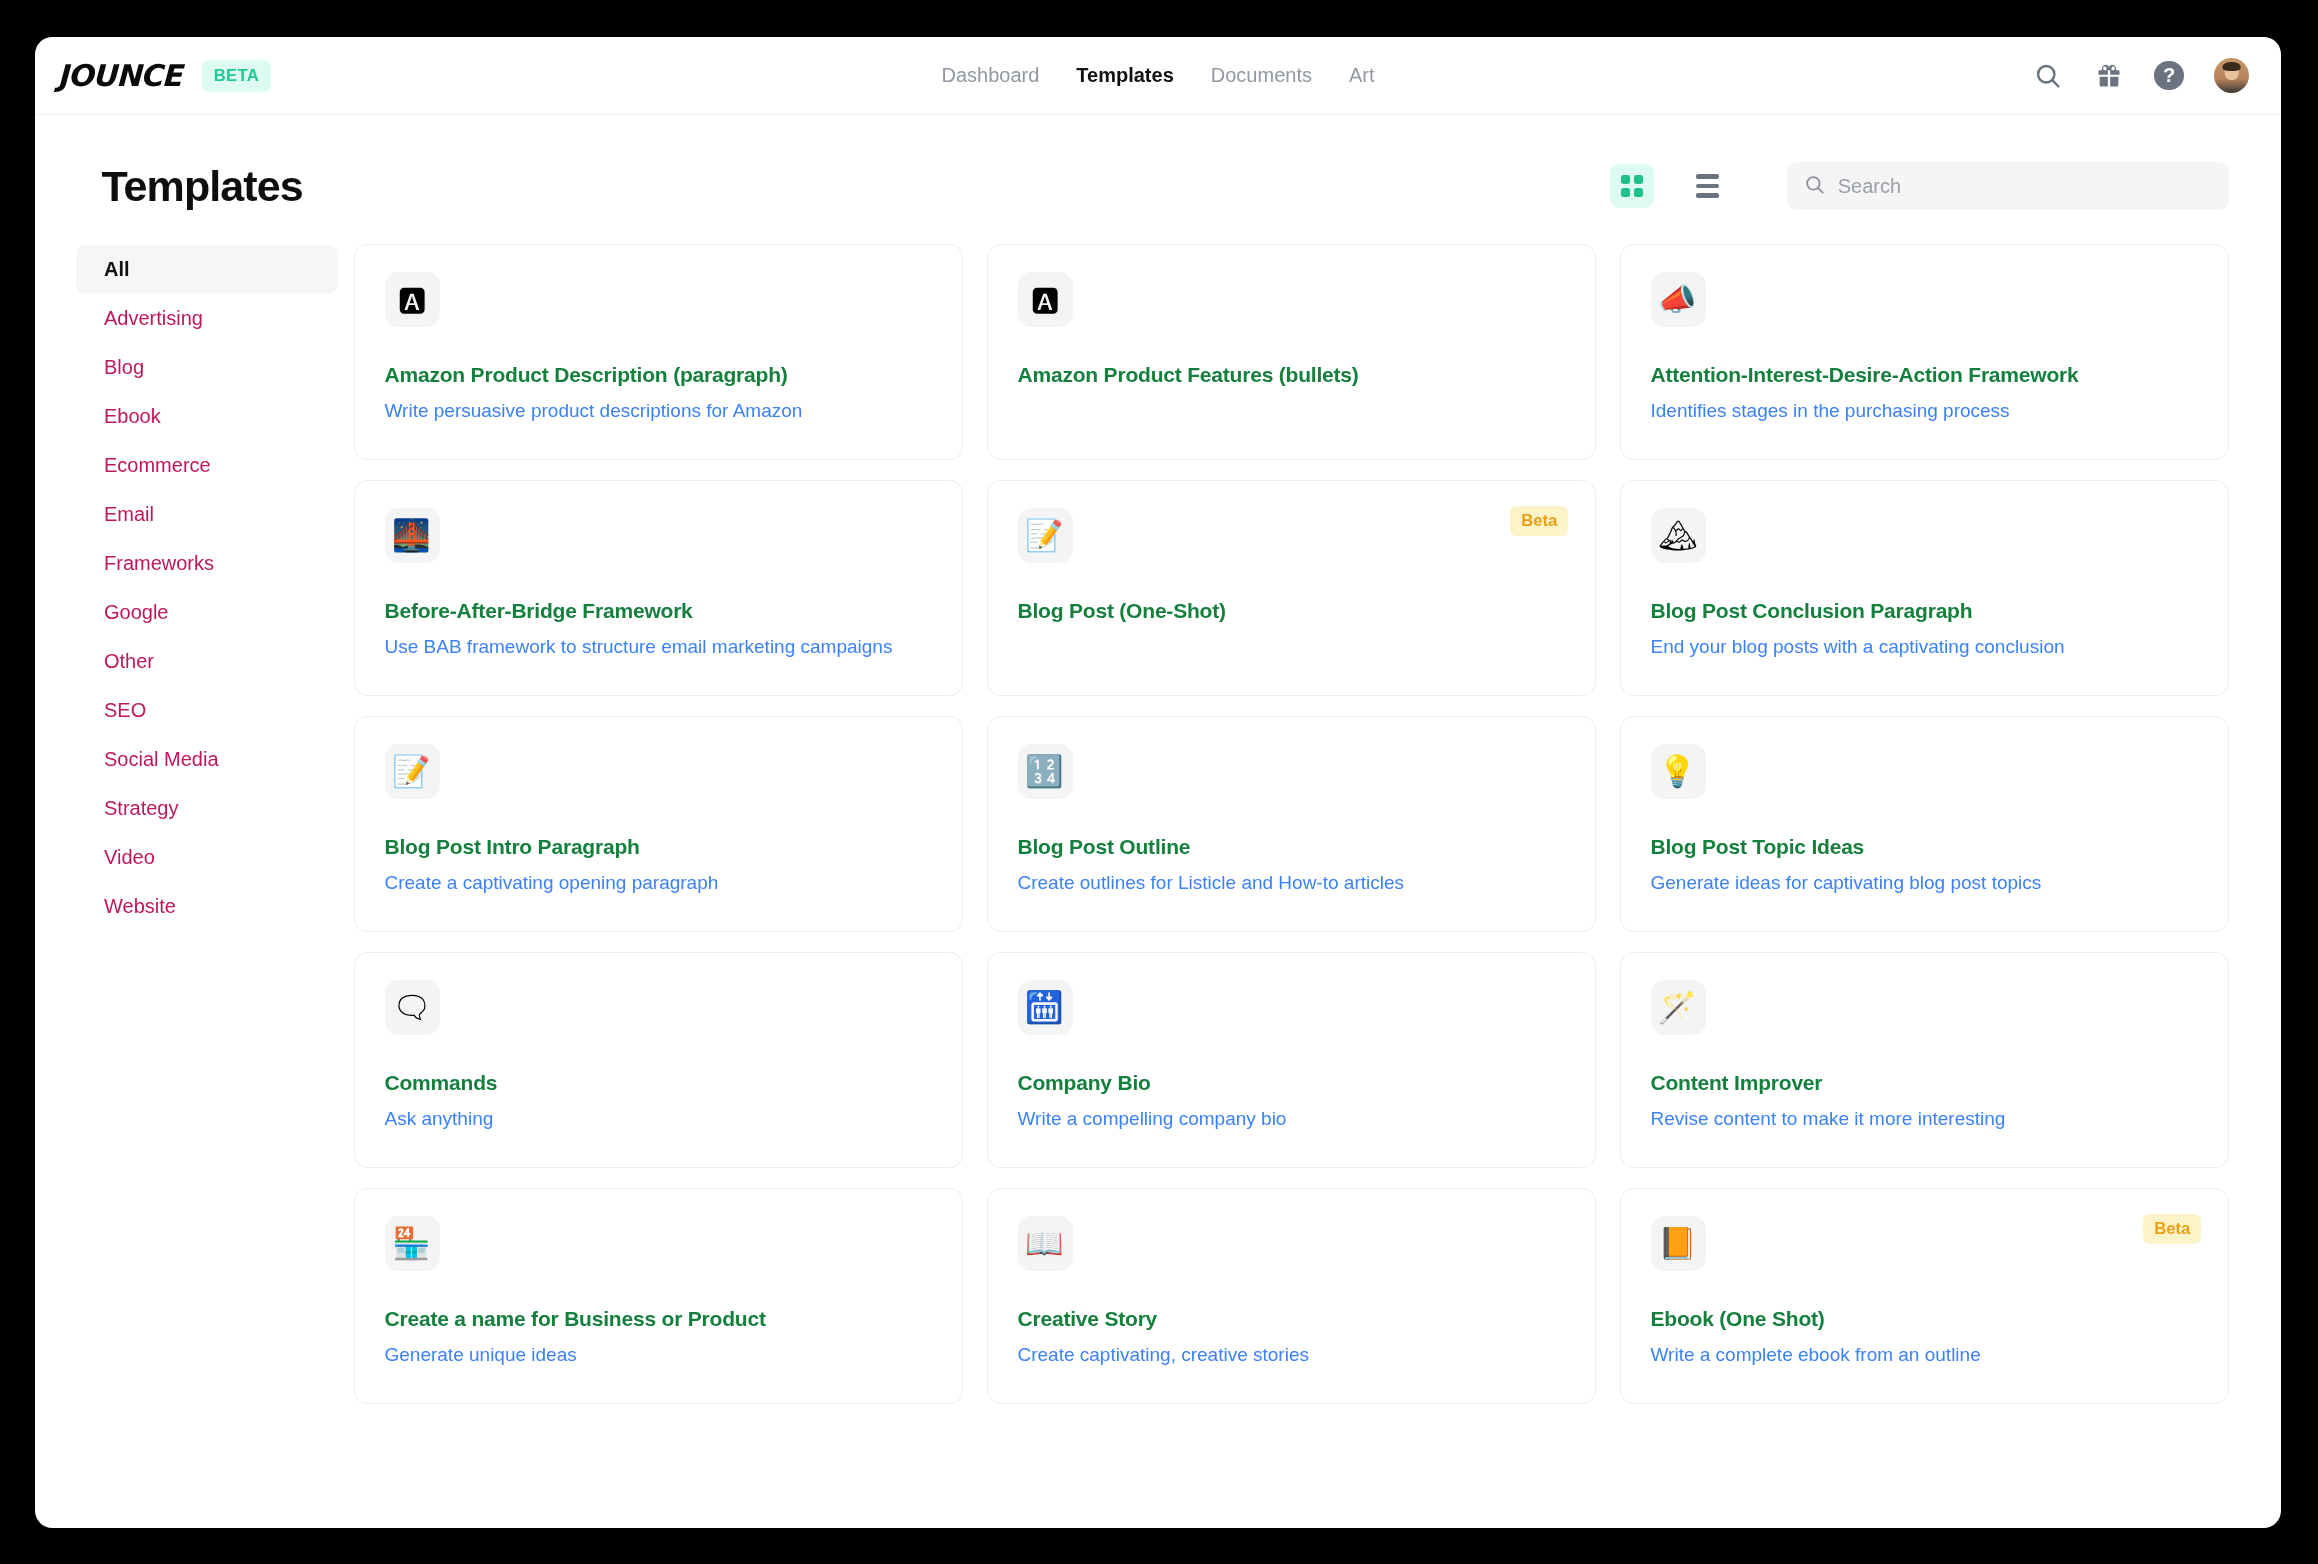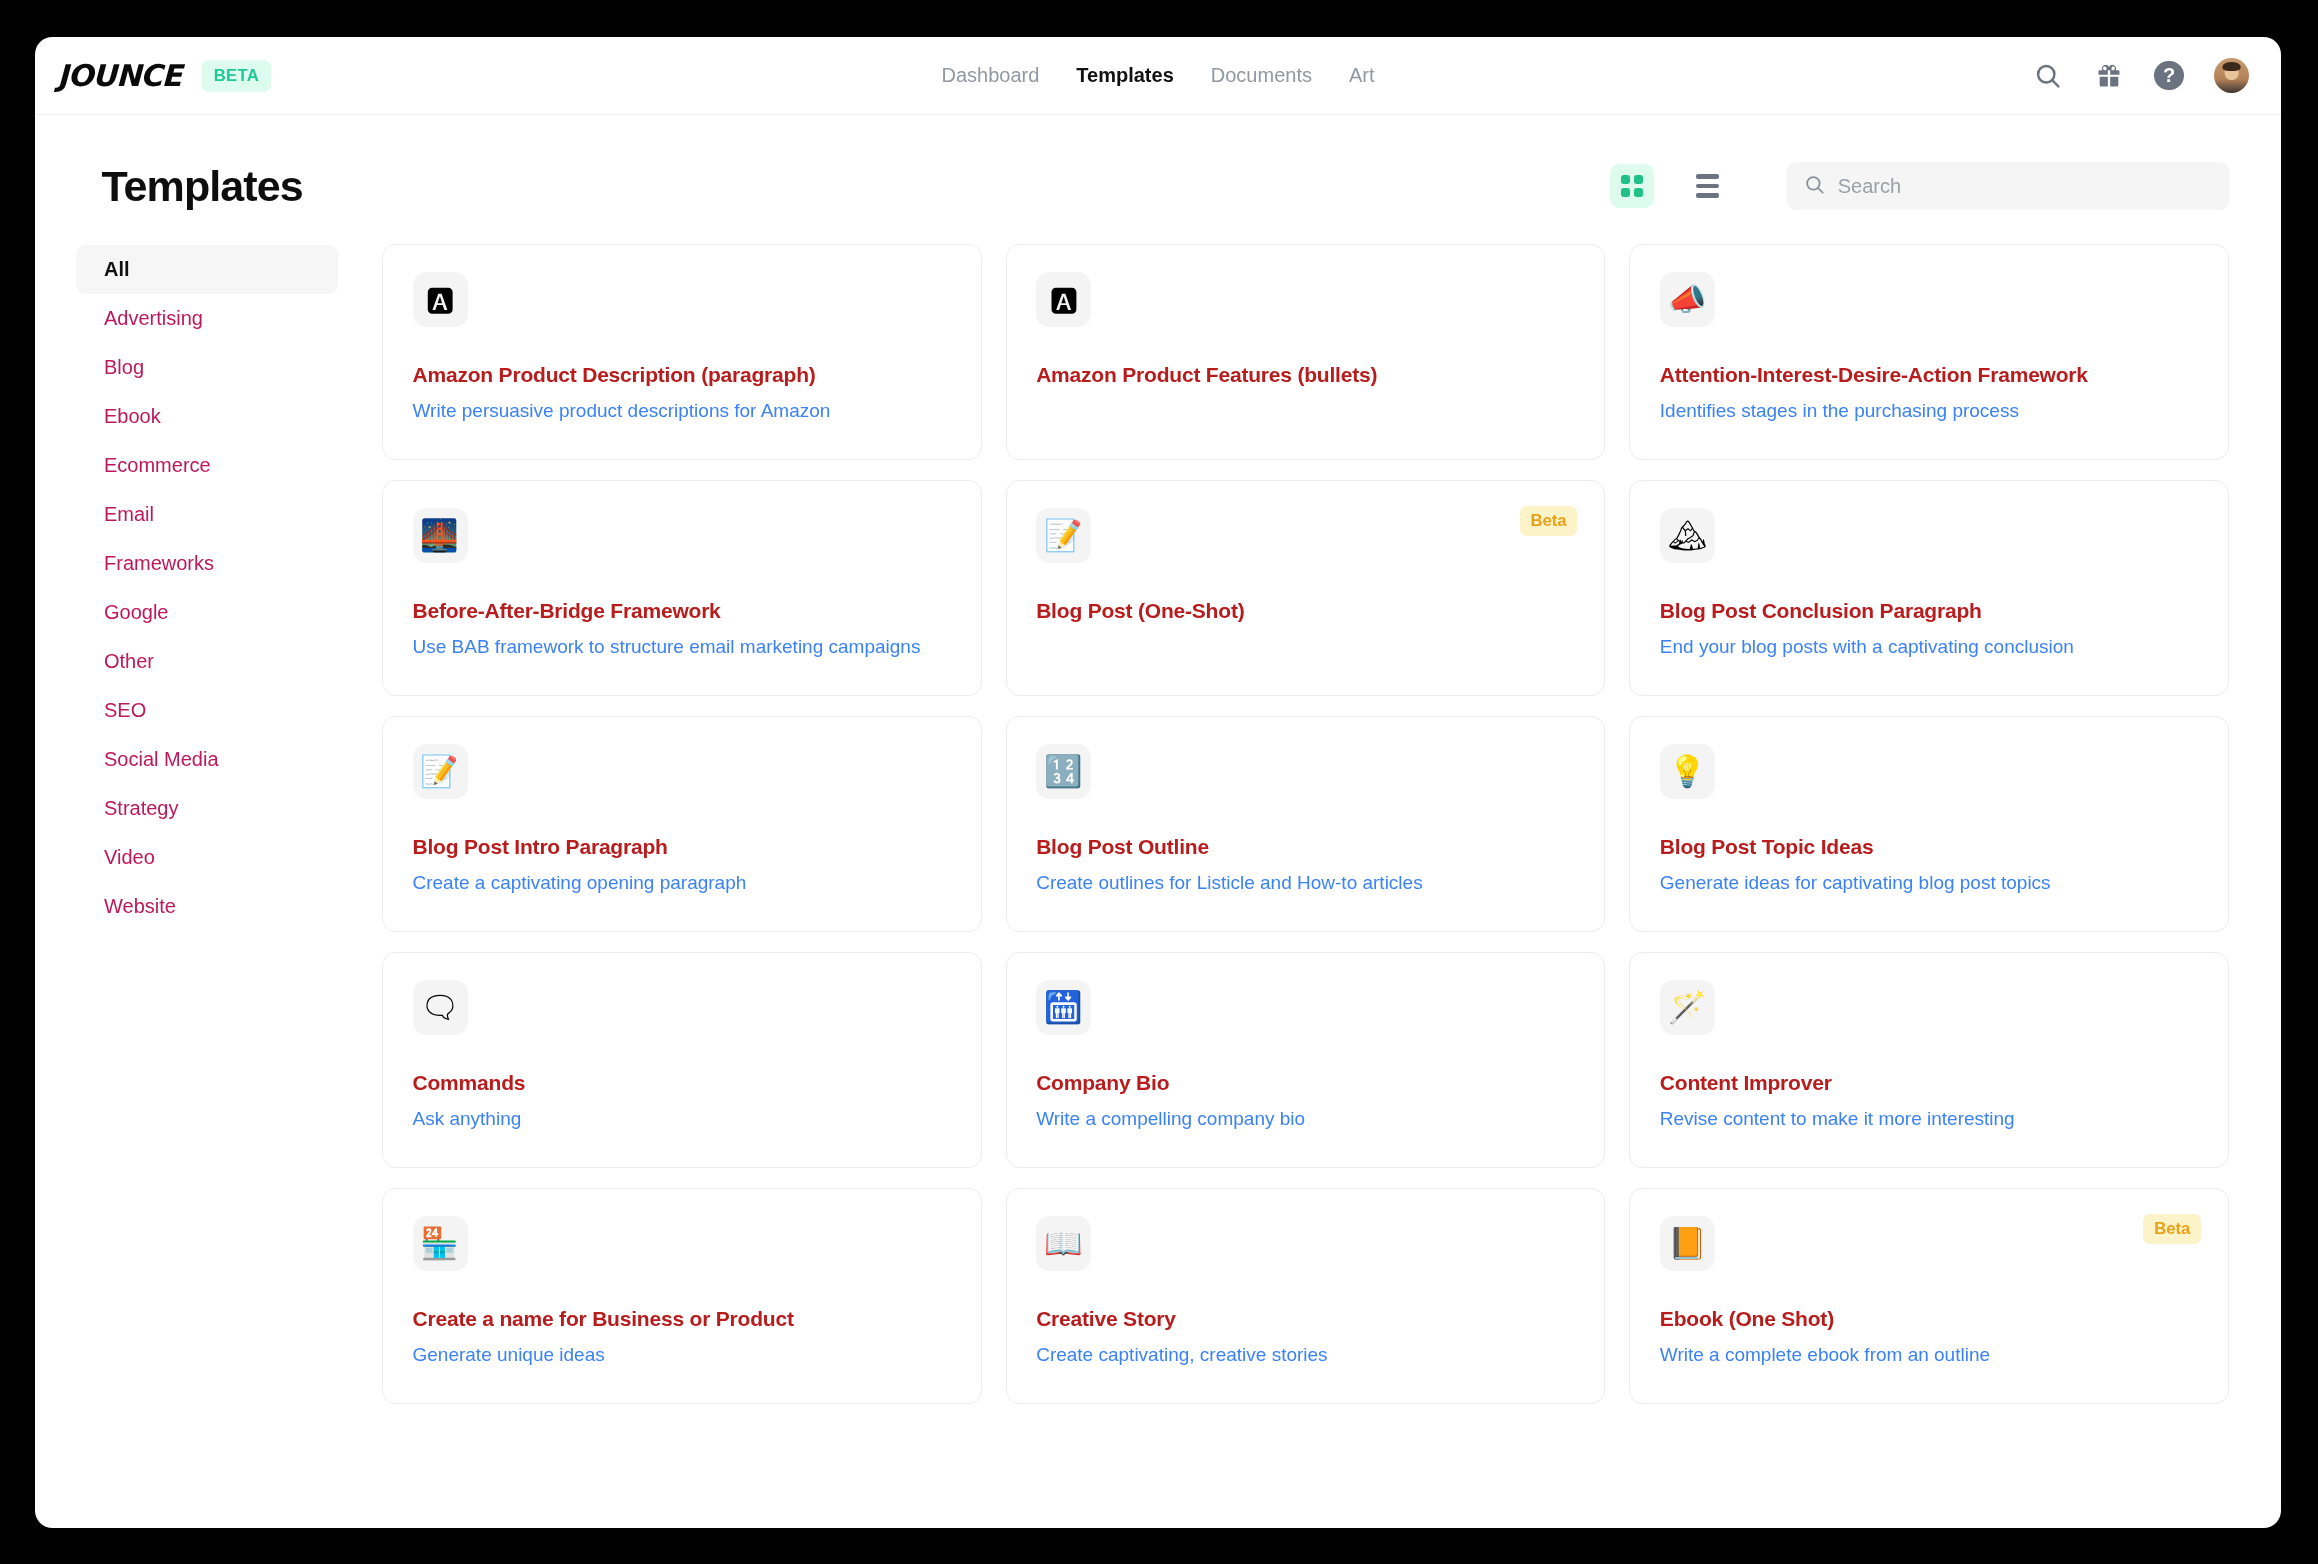--- a/index.html
+++ b/index.html
@@ -189,21 +189,21 @@
     font-family: "Liberation Sans", sans-serif;
     font-size: 20px;
     color: #3f3f46;
     width: 100%;
   }
   #search-input::placeholder { color: #9aa0a8; }
 
   
   #content {
     display: flex;
-    gap: 44px;
+    gap: 16px;
     height: calc(100% - 88px);
   }
 
   #sidebar {
     width: 262px;
     flex: none;
     padding-top: 1.3px;
   }
   .cat-item {
     height: 49px;
@@ -247,21 +247,21 @@
     align-items: center;
     justify-content: center;
     font-family: "DejaVu Sans", sans-serif;
     font-size: 31px;
     line-height: 1;
   }
   .t-title {
     margin-top: 36px;
     font-size: 21px;
     font-weight: 700;
-    color: #b91c1c;
+    color: #15803d;
     letter-spacing: -0.2px;
   }
   .t-desc {
     margin-top: 11.4px;
     font-size: 19px;
     line-height: 1.42;
     color: #3b82f6;
     max-width: 96%;
   }
   .t-badge {

